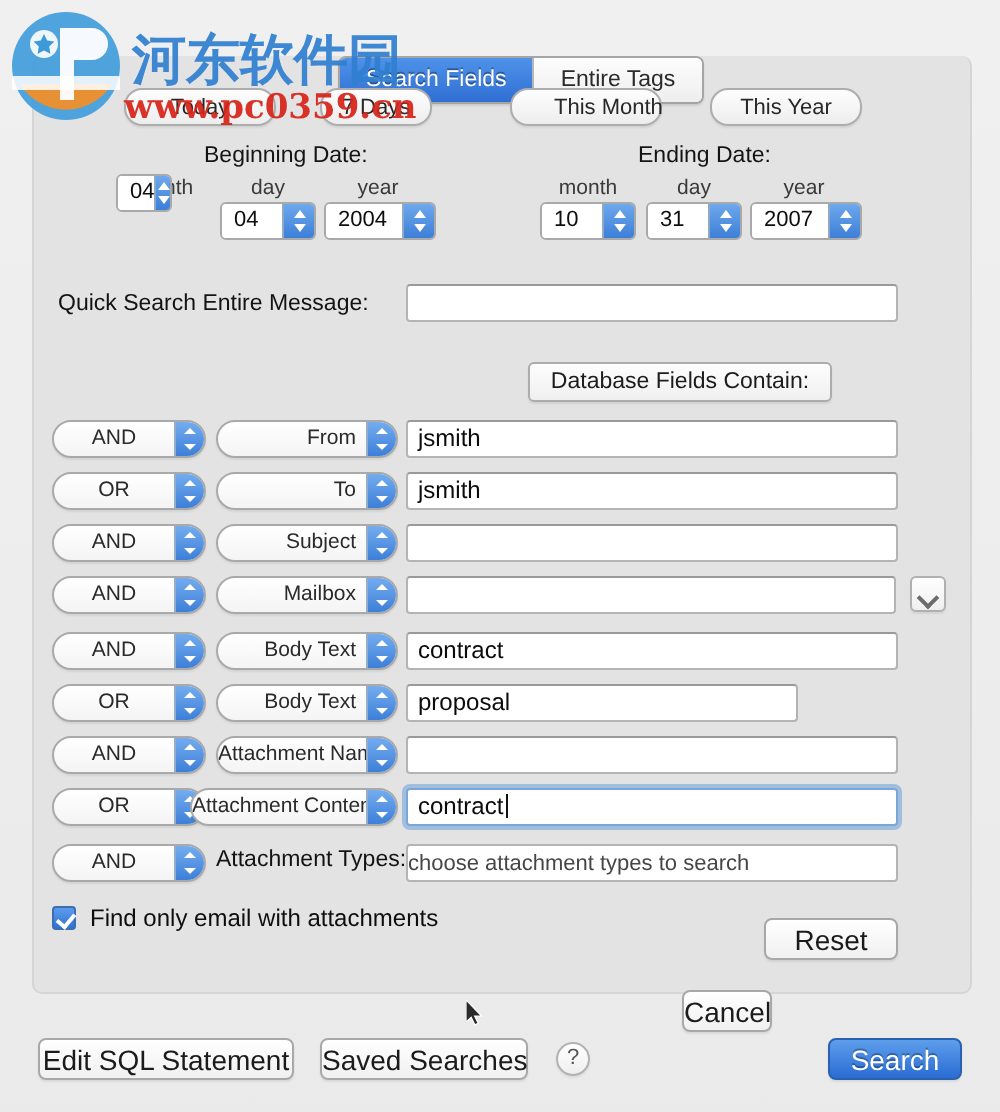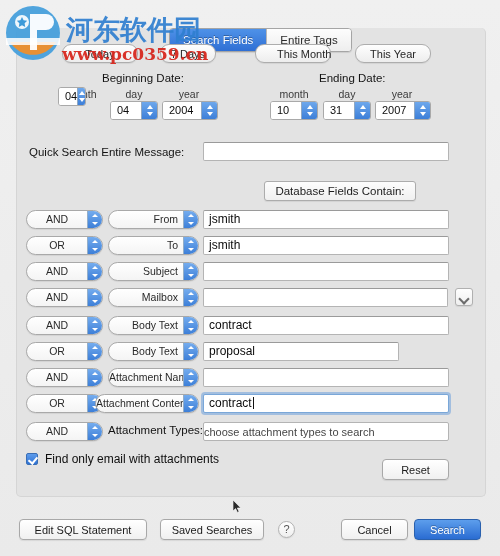--- a/index.html
+++ b/index.html
@@ -309,21 +309,21 @@
     white-space: nowrap;
   }
 
   
   .pushbtn {
     position: absolute;
     height: 21px;
     line-height: 20px;
     box-sizing: border-box;
     text-align: center;
-    font-size: 11px;
+    font-size: 14px;
     color: #1b1b1b;
     background: linear-gradient(#ffffff, #f0f0f0);
     border: 1px solid #a8a8a8;
     border-radius: 4px;
     box-shadow: 0 1px 1px rgba(0,0,0,.08);
     white-space: nowrap;
   }
   .pushbtn.default {
     background: linear-gradient(#5d9eec, #2a6cd2);
     border-color: #2a61ae;
@@ -554,21 +554,21 @@
   <div class="checkrow">
     <div class="checkbox"></div>
     <div class="clabel">Find only email with attachments</div>
   </div>
 
   <div class="pushbtn" style="left:382px; top:459px; width:67px;">Reset</div>
 
   <div class="pushbtn" style="left:160px; top:519px; width:104px;">Saved Searches</div>
   <div class="pushbtn" style="left:19px; top:519px; width:128px;">Edit SQL Statement</div>
   <div class="helpbtn" style="left:278px; top:521px;">?</div>
-  <div class="pushbtn" style="left:341px; top:519px; width:67px;">Cancel</div>
+  <div class="pushbtn" style="left:341px; top:495px; width:45px;">Cancel</div>
   <div class="pushbtn default" style="left:414px; top:519px; width:67px;">Search</div>
 
   <svg id="cursor" viewBox="0 0 9 13">
     <polygon points="0,0 0,11 2.6,8.6 4.4,12.4 6.1,11.6 4.3,8 7.8,8" fill="#2a2a2a" stroke="#ffffff" stroke-width=".6"></polygon>
   </svg>
 
   <div id="watermark">
     <svg width="58" height="58" viewBox="0 0 58 58">
       <circle cx="29" cy="29" r="27" fill="#ffffff" opacity=".55"></circle>
       <path d="M29 2a27 27 0 1 1 0 54 27 27 0 0 1 0-54z" fill="#3d9ad9" opacity=".9"></path>

